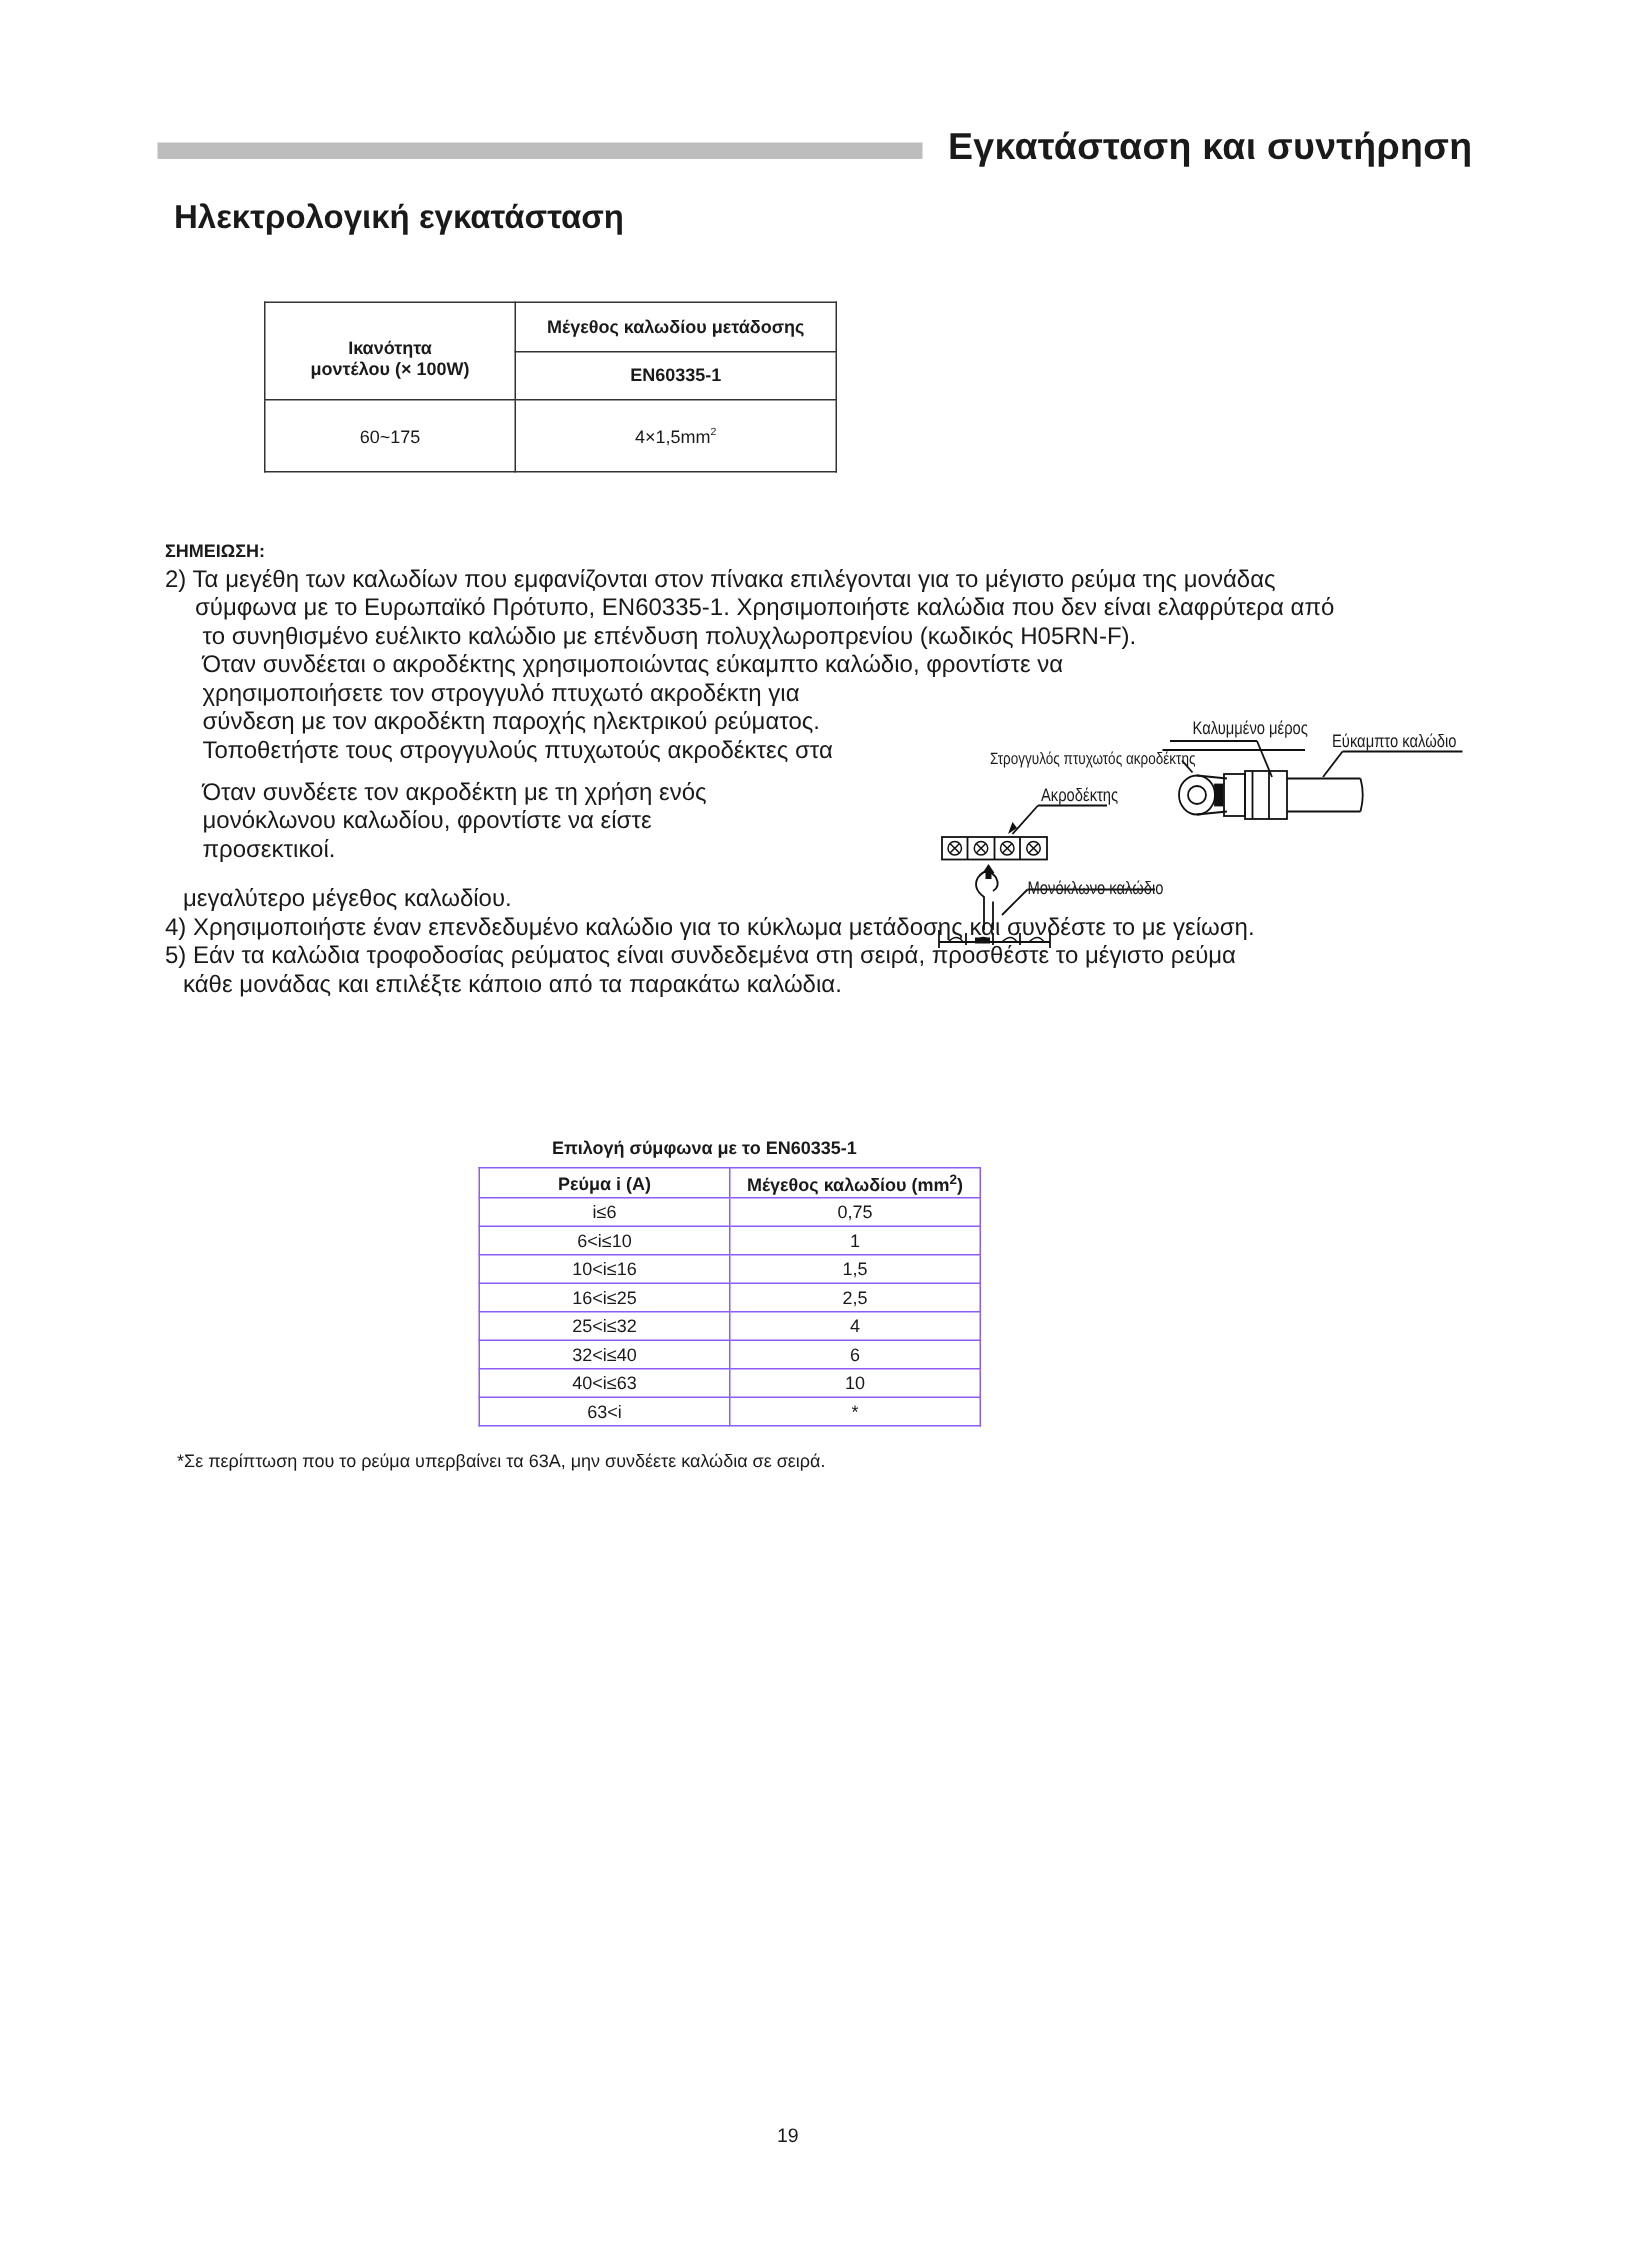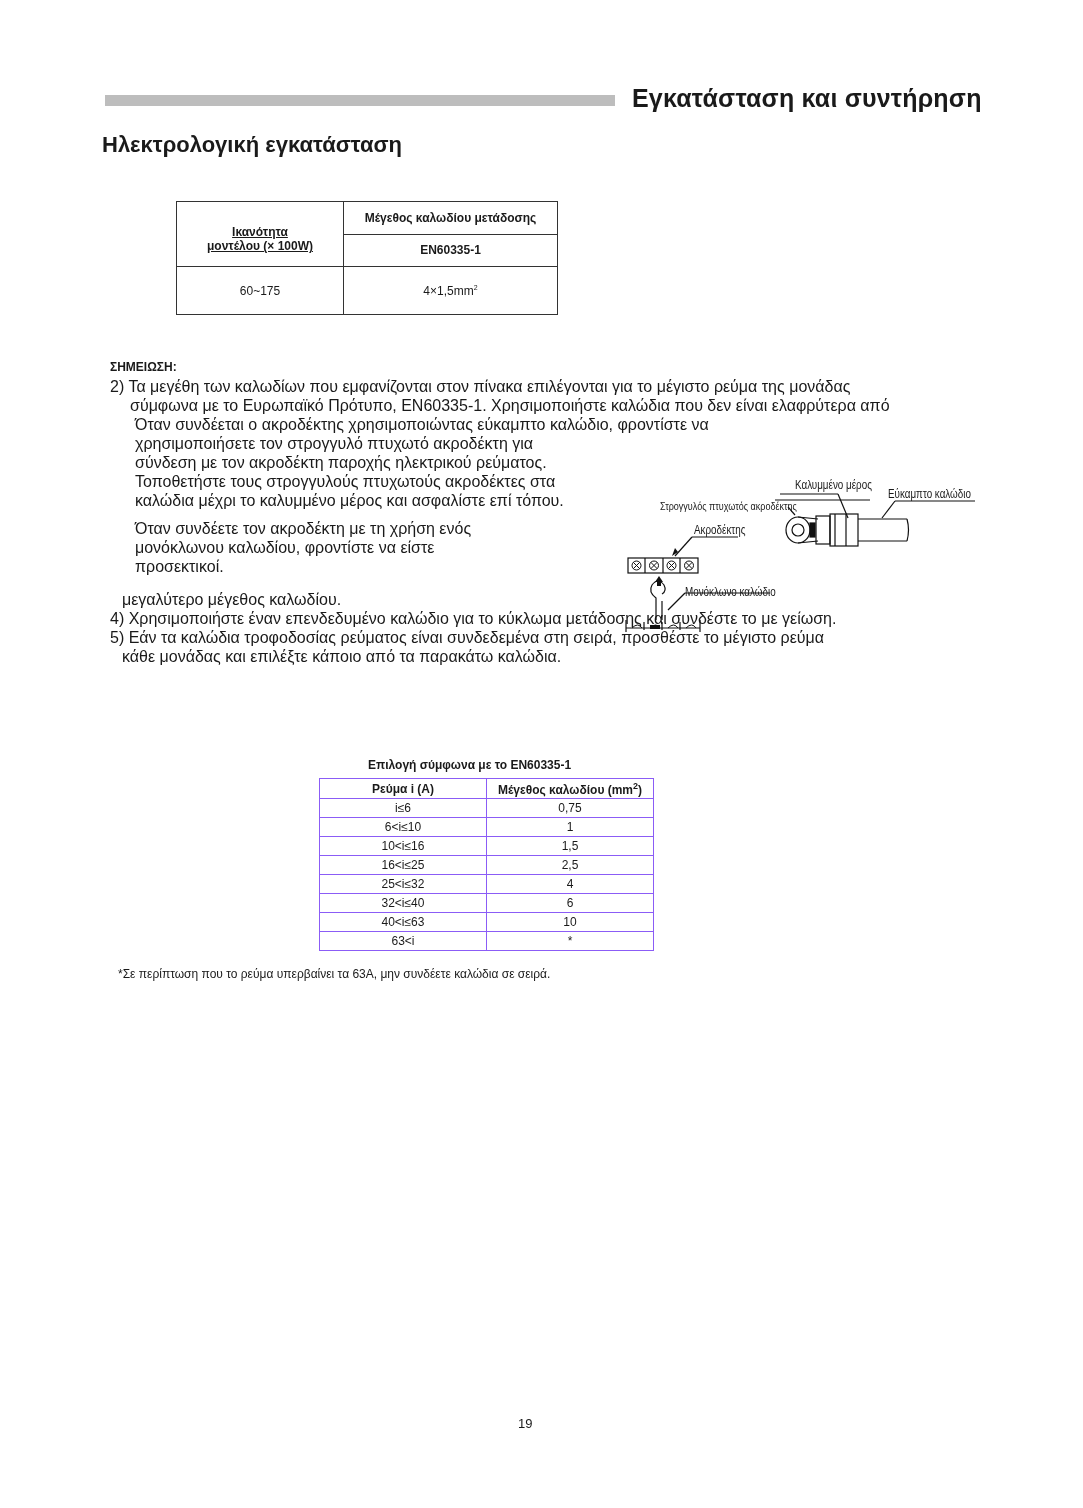--- a/index.html
+++ b/index.html
@@ -1,21 +1,21 @@
 <!DOCTYPE html>
 <html><head>
 <meta charset="utf-8">
 <style>
   html, body { margin: 0; padding: 0; background: #ffffff; }
   body { width: 1083px; height: 1508px; position: relative; overflow: hidden;
          font-family: "Liberation Sans", "DejaVu Sans", sans-serif; color: #1a1a1a; }
   .abs { position: absolute; }
   .header-bar { left: 105px; top: 95px; width: 510px; height: 11px; background: #bdbdbd; }
   .header-title { left: 632px; top: 84px; font-size: 25px; font-weight: bold; letter-spacing: 0.2px; white-space: nowrap; }
-  .section-title { left: 102px; top: 132px; font-size: 22px; font-weight: bold; white-space: nowrap; }
+  .section-title { left: 116px; top: 132px; font-size: 22px; font-weight: bold; white-space: nowrap; }
 
   table.spec { position: absolute; left: 176px; top: 201px; border-collapse: collapse; font-size: 12px; }
   table.spec td { border: 1px solid #333; text-align: center; vertical-align: middle; padding: 0; }
   table.spec .bold { font-weight: bold; }
   table.spec sup { font-size: 7px; }
 
   .note-block { left: 110px; top: 358px; width: 870px; font-size: 16px; line-height: 19px; }
   .note-title { font-weight: bold; font-size: 12px; }
   .line { white-space: nowrap; }
   .indent1 { padding-left: 12px; }
@@ -38,45 +38,45 @@
 </head>
 <body>
 
 <div class="abs header-bar"></div>
 <div class="abs header-title">Εγκατάσταση και συντήρηση</div>
 <div class="abs section-title">Ηλεκτρολογική εγκατάσταση</div>
 
 <table class="spec">
   <tbody>
       <tr>
-    <td rowspan="2" style="width:166px;height:64px;text-decoration:underline;" class="bold">
+    <td rowspan="2" style="width:166px;height:64px;" class="bold">
       <div style="margin-top:10px;">Ικανότητα</div>
       <div>μοντέλου (× 100W)</div>
     </td>
     <td style="width:213px;height:31px;" class="bold">Μέγεθος καλωδίου μετάδοσης</td>
   </tr>
   <tr>
     <td style="height:31px;" class="bold">EN60335-1</td>
   </tr>
   <tr>
     <td style="height:47px;">60~175</td>
     <td><span>4×1,5mm</span><sup>2</sup></td>
   </tr>
 </tbody>
   </table>
 
 <div class="abs note-block">
   <div class="note-title">ΣΗΜΕΙΩΣΗ:</div>
   <div class="line">2) Τα μεγέθη των καλωδίων που εμφανίζονται στον πίνακα επιλέγονται για το μέγιστο ρεύμα της μονάδας</div>
   <div class="line indent2">σύμφωνα με το Ευρωπαϊκό Πρότυπο, EN60335-1. Χρησιμοποιήστε καλώδια που δεν είναι ελαφρύτερα από</div>
+  <div class="line indent3">το συνηθισμένο ευέλικτο καλώδιο με επένδυση πολυχλωροπρενίου (κωδικός H05RN-F).</div>
   <div class="line indent3">Όταν συνδέεται ο ακροδέκτης χρησιμοποιώντας εύκαμπτο καλώδιο, φροντίστε να</div>
   <div class="line indent3">χρησιμοποιήσετε τον στρογγυλό πτυχωτό ακροδέκτη για</div>
   <div class="line indent3">σύνδεση με τον ακροδέκτη παροχής ηλεκτρικού ρεύματος.</div>
   <div class="line indent3">Τοποθετήστε τους στρογγυλούς πτυχωτούς ακροδέκτες στα</div>
-  <div class="line indent3">καλώδια μέχρι το καλυμμένο μέρος και ασφαλίστε επί τόπου.</div>
   <div style="height:9px"></div>
   <div class="line indent3">Όταν συνδέετε τον ακροδέκτη με τη χρήση ενός</div>
   <div class="line indent3">μονόκλωνου καλωδίου, φροντίστε να είστε</div>
   <div class="line indent3">προσεκτικοί.</div>
   <div style="height:14px"></div>
   <div class="line indent1">μεγαλύτερο μέγεθος καλωδίου.</div>
   <div class="line">4) Χρησιμοποιήστε έναν επενδεδυμένο καλώδιο για το κύκλωμα μετάδοσης και συνδέστε το με γείωση.</div>
   <div class="line">5) Εάν τα καλώδια τροφοδοσίας ρεύματος είναι συνδεδεμένα στη σειρά, προσθέστε το μέγιστο ρεύμα</div>
   <div class="line indent1">κάθε μονάδας και επιλέξτε κάποιο από τα παρακάτω καλώδια.</div>
 </div>

